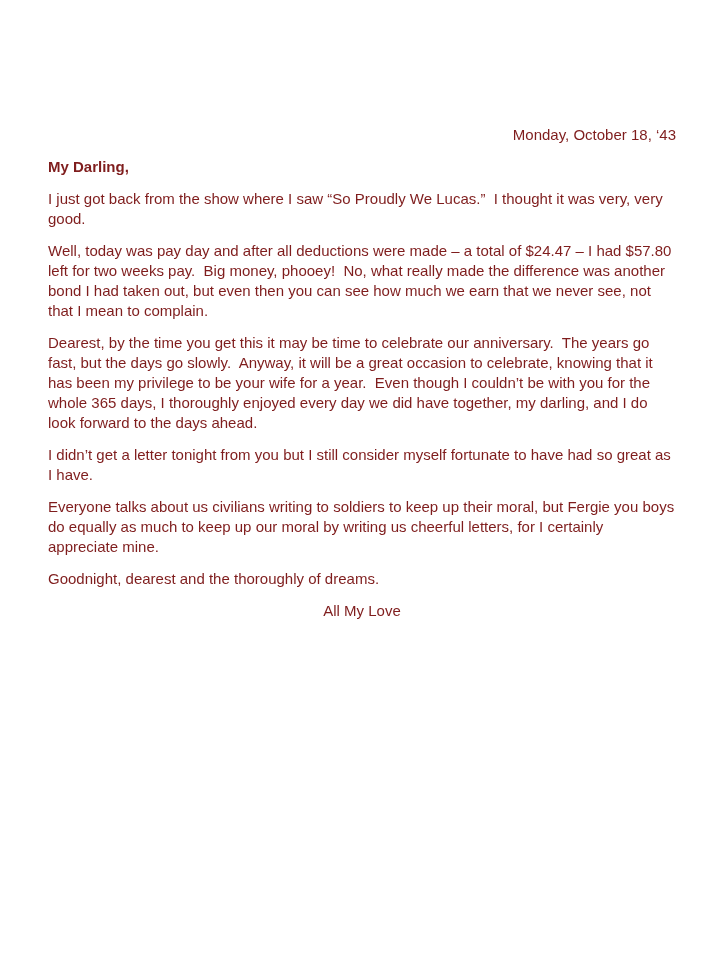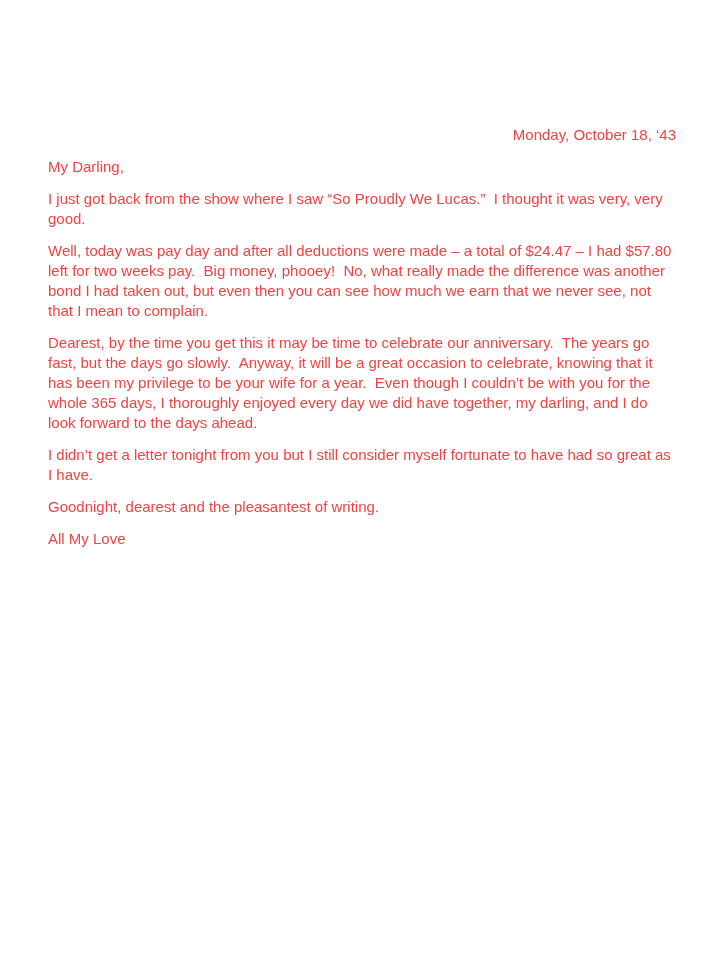--- a/index.html
+++ b/index.html
@@ -12,49 +12,52 @@
     width: 720px;
     height: 960px;
     background: #ffffff;
     overflow: hidden;
   }
   .letter {
     padding: 125px 44px 0 48px;
     font-family: "Liberation Sans", "DejaVu Sans", sans-serif;
     font-size: 15px;
     line-height: 20px;
-    color: #ef4444;
+    color: #7f1d1d;
   }
   .date-line {
     text-align: right;
     margin: 0 0 12px 0;
     white-space: pre-wrap;
   }
   .salutation {
     margin: 0 0 12px 0;
     white-space: pre-wrap;
+    font-weight: bold;
   }
   p.para {
     margin: 0 0 12px 0;
     white-space: pre-wrap;
   }
   .closing, .signature {
+    text-align: center;
     margin: 0 0 12px 0;
     white-space: pre-wrap;
   }
 </style>
 </head>
 <body>
 
 <div class="page">
   <div class="letter">
     <div class="date-line">Monday, October 18, ‘43</div>
     <div class="salutation">My Darling,</div>
     <div>
         <p class="para">I just got back from the show where I saw “So Proudly We Lucas.”  I thought it was very, very good.</p>
         <p class="para">Well, today was pay day and after all deductions were made – a total of $24.47 – I had $57.80 left for two weeks pay.  Big money, phooey!  No, what really made the difference was another bond I had taken out, but even then you can see how much we earn that we never see, not that I mean to complain.</p>
         <p class="para">Dearest, by the time you get this it may be time to celebrate our anniversary.  The years go fast, but the days go slowly.  Anyway, it will be a great occasion to celebrate, knowing that it has been my privilege to be your wife for a year.  Even though I couldn’t be with you for the whole 365 days, I thoroughly enjoyed every day we did have together, my darling, and I do look forward to the days ahead.</p>
         <p class="para">I didn’t get a letter tonight from you but I still consider myself fortunate to have had so great as I have.</p>
-        <p class="para">Goodnight, dearest and the pleasantest of writing.</p>
+        <p class="para">Everyone talks about us civilians writing to soldiers to keep up their moral, but Fergie you boys do equally as much to keep up our moral by writing us cheerful letters, for I certainly appreciate mine.</p>
+        <p class="para">Goodnight, dearest and the thoroughly of dreams.</p>
       </div>
     <div class="closing">All My Love</div>
   </div>
 </div>
 
 </body></html>

